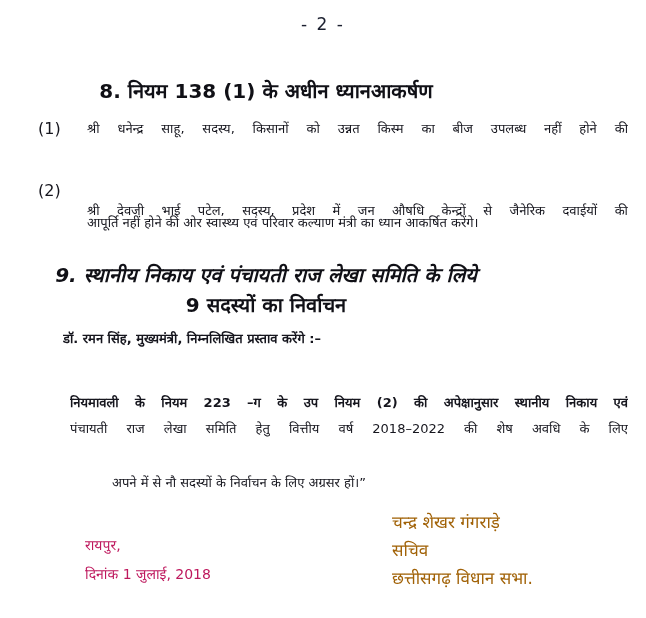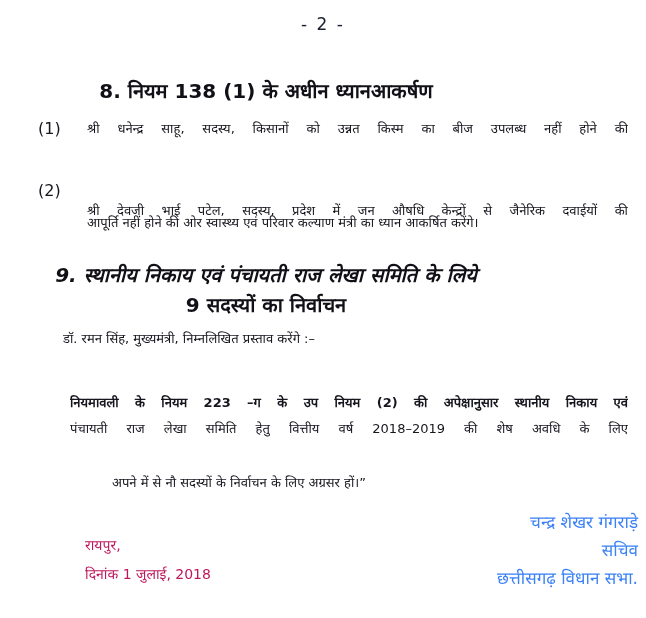--- a/index.html
+++ b/index.html
@@ -47,22 +47,22 @@
     color:#16161e;
   }
   .sig-block{
     left:392px;
     width:246px;
     text-align:center;
   }
   .sig-line{
     font-size:17px;
     line-height:28px;
-    color:#3b82f6;
-    text-align:right;
+    color:#a16207;
+    text-align:left;
     width:246px;
   }
   .footer-line{
     font-size:14px;
     line-height:28px;
     color:#be185d;
   }
 </style>
 </head>
 <body>
@@ -76,24 +76,24 @@
   <div class="abs marker" style="top:119px;left:38px;">(1)</div>
   <div class="abs body-line just" style="top:114px;left:87px;width:541px;">श्री धनेन्द्र साहू, सदस्य, किसानों को उन्नत किस्म का बीज उपलब्ध नहीं होने की</div>
 
   <div class="abs marker" style="top:181px;left:38px;">(2)</div>
   <div class="abs body-line just" style="top:176px;left:87px;width:541px;margin-top:20px;">श्री देवजी भाई पटेल, सदस्य, प्रदेश में जन औषधि केन्द्रों से जैनेरिक दवाईयों की</div>
   <div class="abs body-line" style="top:208px;left:87px;width:541px;">आपूर्ति नहीं होने की ओर स्वास्थ्य एवं परिवार कल्याण मंत्री का ध्यान आकर्षित करेंगे।</div>
 
   <div class="abs heading" style="top:262px;left:0;font-style:italic;">9. स्थानीय निकाय एवं पंचायती राज लेखा समिति के लिये</div>
   <div class="abs heading" style="top:292px;left:0;">9 सदस्यों का निर्वाचन</div>
 
-  <div class="abs body-line" style="top:324px;left:63px;width:565px;">डॉ. रमन सिंह, मुख्यमंत्री, निम्नलिखित प्रस्ताव करेंगे :–</div>
+  <div class="abs body-line" style="top:324px;left:63px;width:565px;font-weight:bold;">डॉ. रमन सिंह, मुख्यमंत्री, निम्नलिखित प्रस्ताव करेंगे :–</div>
 
   <div class="abs body-line just" style="top:388px;left:70px;width:558px;font-weight:bold;">नियमावली के नियम 223 –ग के उप नियम (2) की अपेक्षानुसार स्थानीय निकाय एवं</div>
-  <div class="abs body-line just" style="top:414px;left:70px;width:558px;">पंचायती राज लेखा समिति हेतु वित्तीय वर्ष 2018–2019 की शेष अवधि के लिए</div>
+  <div class="abs body-line just" style="top:414px;left:70px;width:558px;">पंचायती राज लेखा समिति हेतु वित्तीय वर्ष 2018–2022 की शेष अवधि के लिए</div>
   <div class="abs body-line" style="top:468px;left:70px;width:558px;margin-left:42px;">अपने में से नौ सदस्यों के निर्वाचन के लिए अग्रसर हों।”</div>
 
   <div class="abs footer-line" style="top:531px;left:85px;">रायपुर,</div>
   <div class="abs footer-line" style="top:560px;left:85px;">दिनांक 1 जुलाई, 2018</div>
 
   <div class="abs sig-block" style="top:508px;">
     <div class="sig-line">चन्द्र शेखर गंगराड़े</div>
     <div class="sig-line">सचिव</div>
     <div class="sig-line">छत्तीसगढ़ विधान सभा.</div>
   </div>

